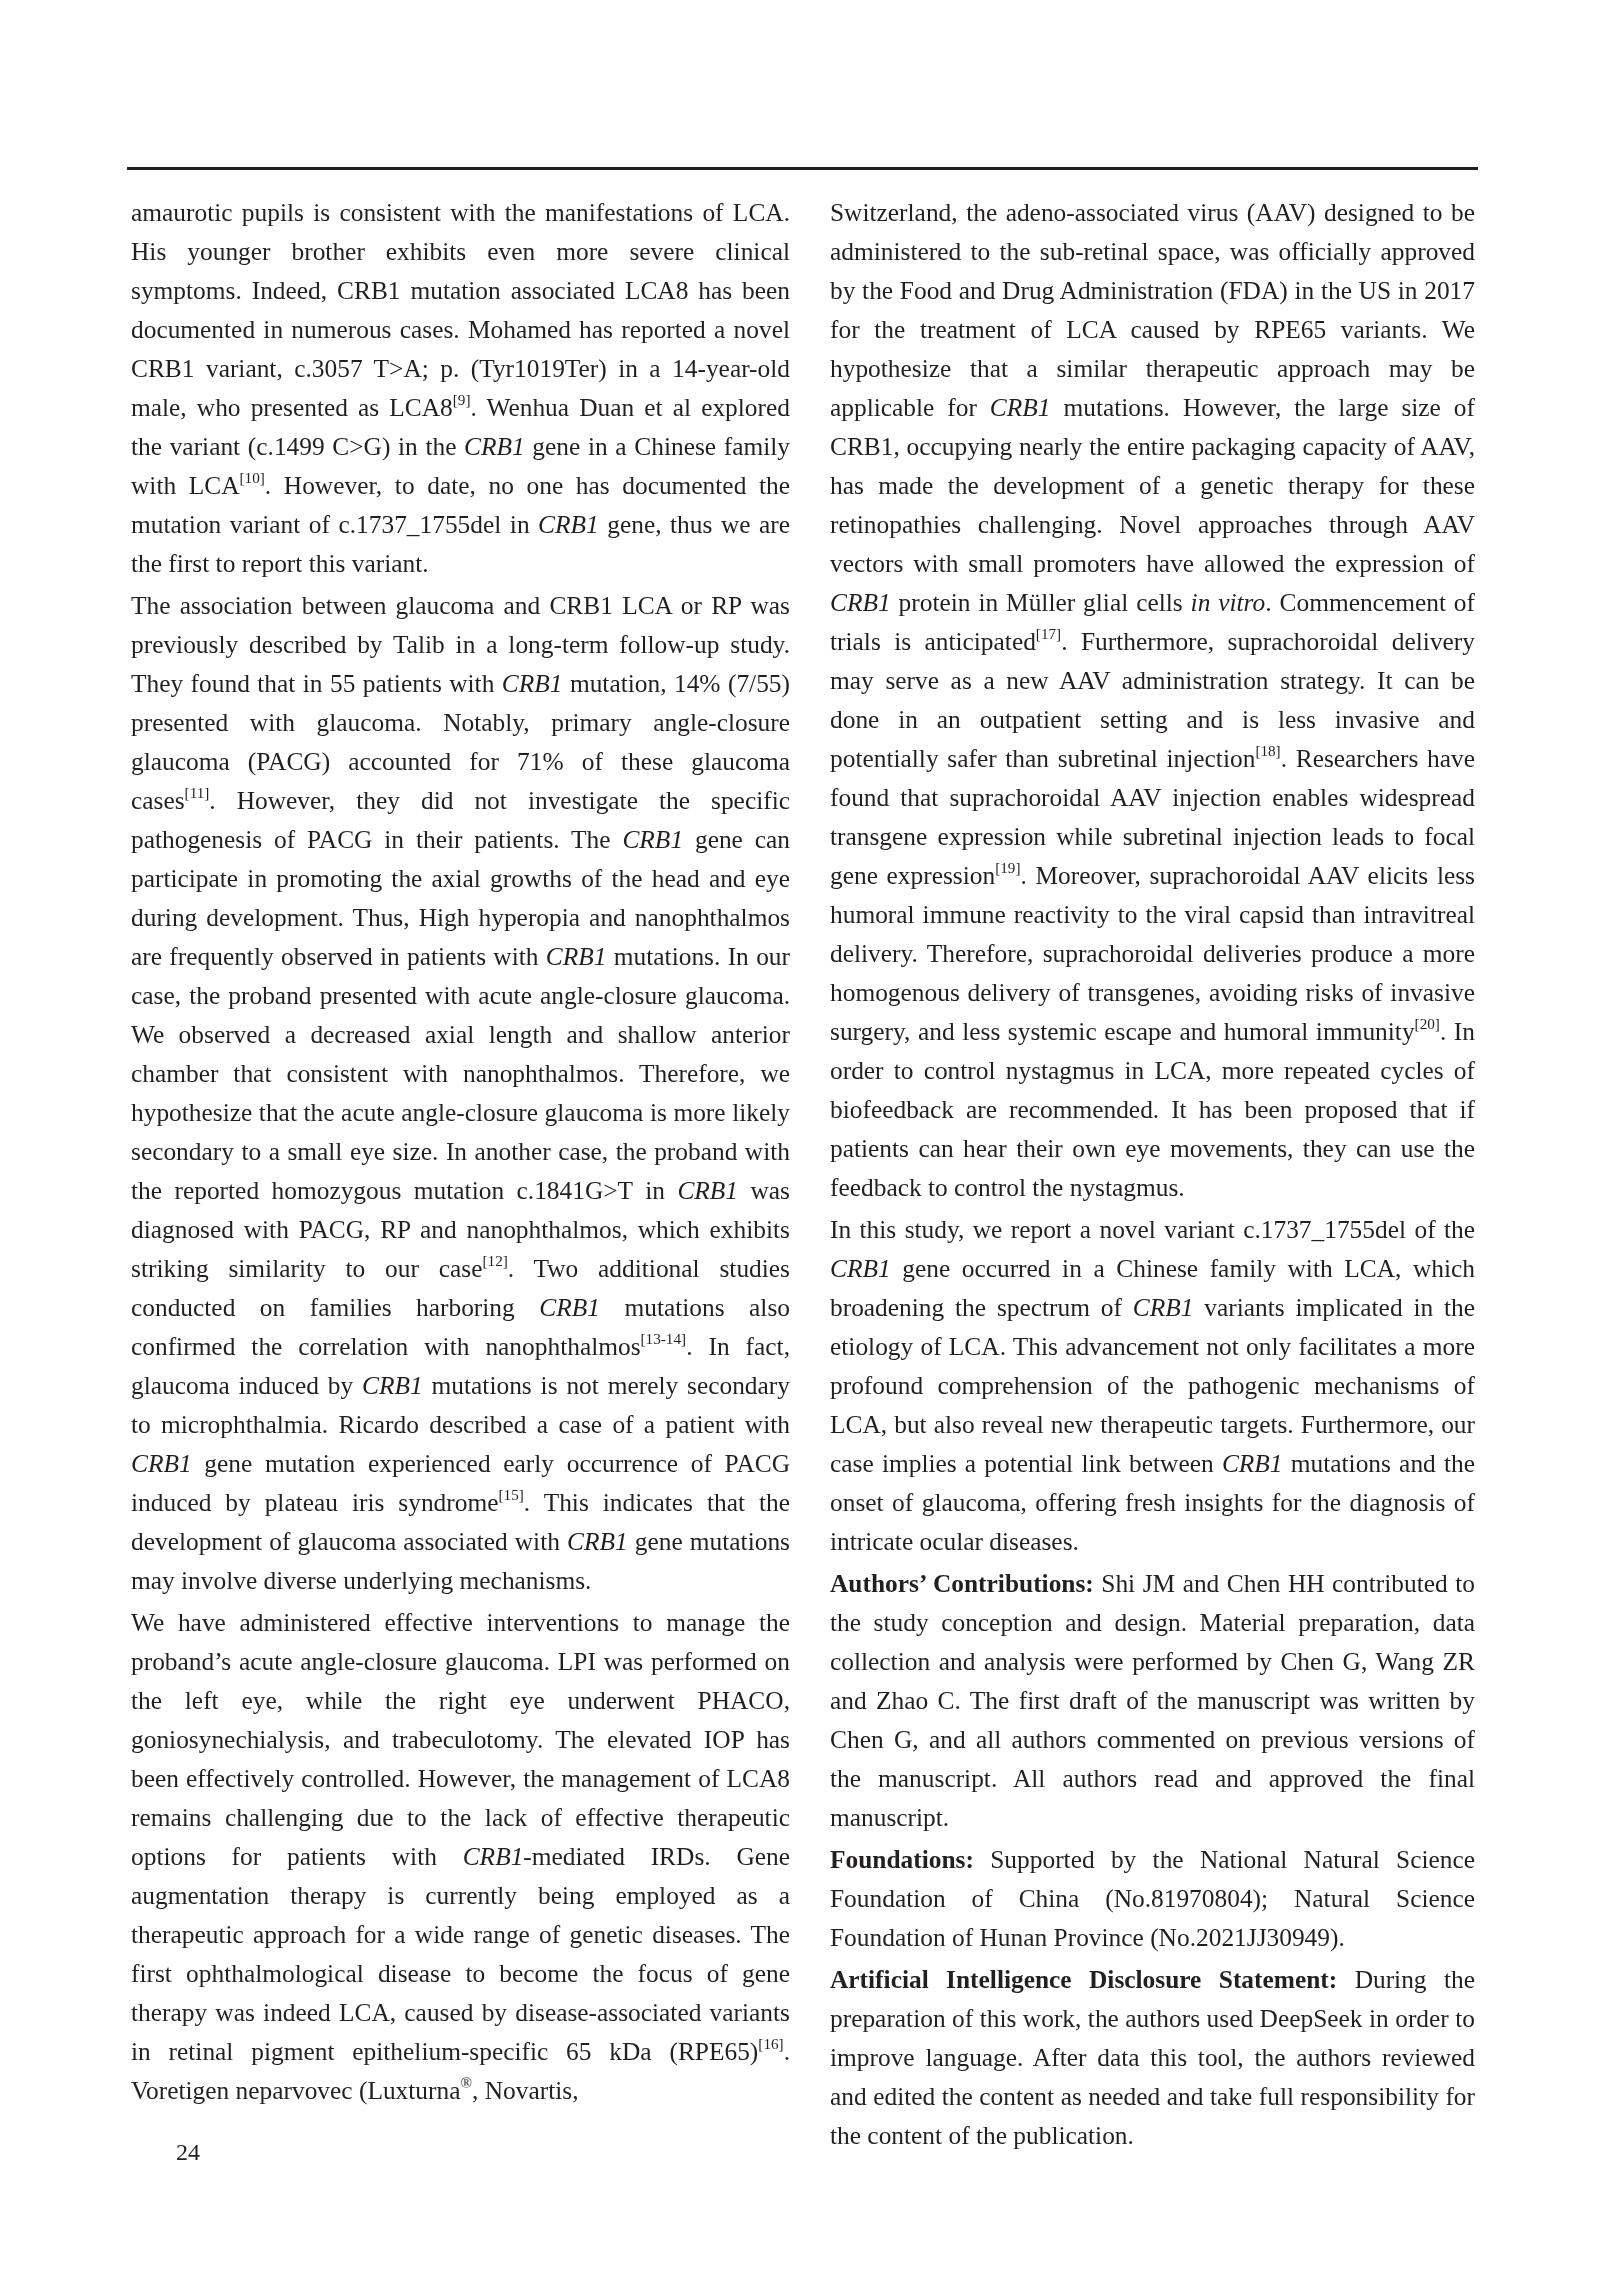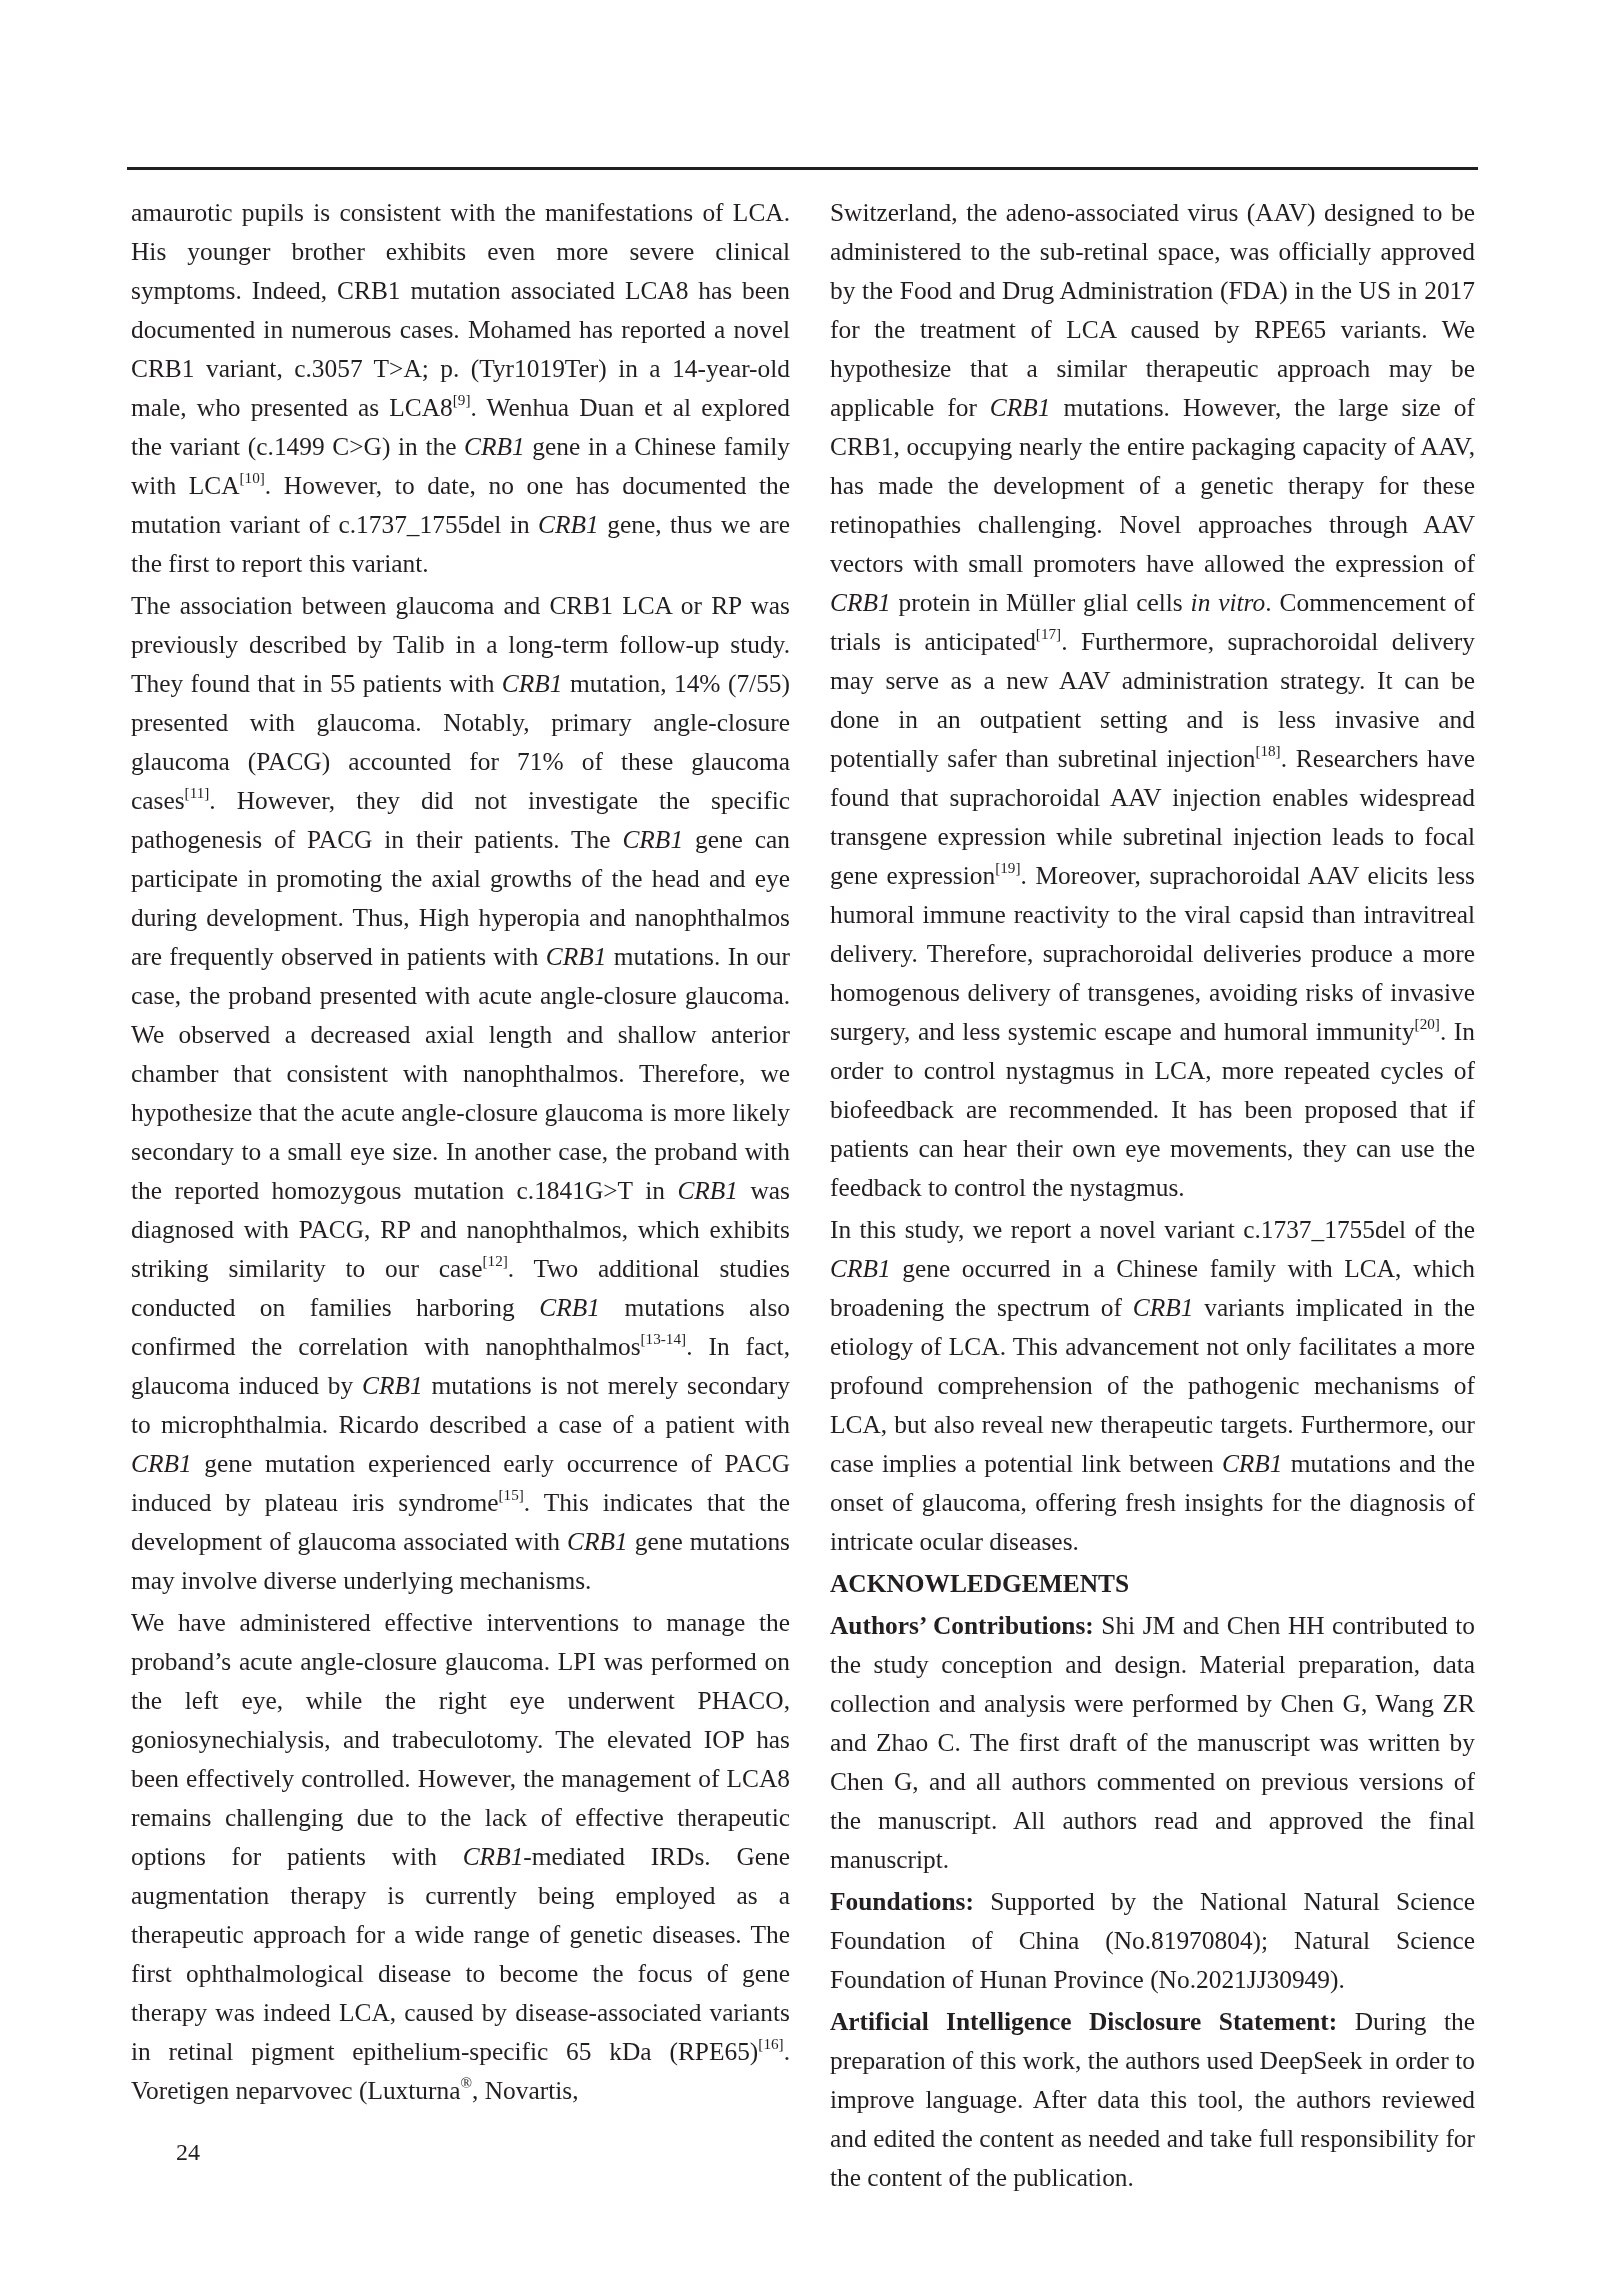--- a/index.html
+++ b/index.html
@@ -39,21 +39,20 @@
   <p><span>The association between glaucoma and CRB1 LCA or RP was previously described by Talib in a long-term follow-up study. They found that in 55 patients with </span><i>CRB1</i><span> mutation, 14% (7/55) presented with glaucoma. Notably, primary angle-closure glaucoma (PACG) accounted for 71% of these glaucoma cases</span><sup>[11]</sup><span>. However, they did not investigate the specific pathogenesis of PACG in their patients. The </span><i>CRB1</i><span> gene can participate in promoting the axial growths of the head and eye during development. Thus, High hyperopia and nanophthalmos are frequently observed in patients with </span><i>CRB1</i><span> mutations. In our case, the proband presented with acute angle-closure glaucoma. We observed a decreased axial length and shallow anterior chamber that consistent with nanophthalmos. Therefore, we hypothesize that the acute angle-closure glaucoma is more likely secondary to a small eye size. In another case, the proband with the reported homozygous mutation c.1841G&gt;T in </span><i>CRB1</i><span> was diagnosed with PACG, RP and nanophthalmos, which exhibits striking similarity to our case</span><sup>[12]</sup><span>. Two additional studies conducted on families harboring </span><i>CRB1</i><span> mutations also confirmed the correlation with nanophthalmos</span><sup>[13-14]</sup><span>. In fact, glaucoma induced by </span><i>CRB1</i><span> mutations is not merely secondary to microphthalmia. Ricardo described a case of a patient with </span><i>CRB1</i><span> gene mutation experienced early occurrence of PACG induced by plateau iris syndrome</span><sup>[15]</sup><span>. This indicates that the development of glaucoma associated with </span><i>CRB1</i><span> gene mutations may involve diverse underlying mechanisms.</span></p>
 
   <p><span>We have administered effective interventions to manage the proband’s acute angle-closure glaucoma. LPI was performed on the left eye, while the right eye underwent PHACO, goniosynechialysis, and trabeculotomy. The elevated IOP has been effectively controlled. However, the management of LCA8 remains challenging due to the lack of effective therapeutic options for patients with </span><i>CRB1</i><span>-mediated IRDs. Gene augmentation therapy is currently being employed as a therapeutic approach for a wide range of genetic diseases. The first ophthalmological disease to become the focus of gene therapy was indeed LCA, caused by disease-associated variants in retinal pigment epithelium-specific 65 kDa (RPE65)</span><sup>[16]</sup><span>. Voretigen neparvovec (Luxturna</span><sup>®</sup><span>, Novartis,</span></p>
 </div>
 
 <div class="col col-right">
   <p><span>Switzerland, the adeno-associated virus (AAV) designed to be administered to the sub-retinal space, was officially approved by the Food and Drug Administration (FDA) in the US in 2017 for the treatment of LCA caused by RPE65 variants. We hypothesize that a similar therapeutic approach may be applicable for </span><i>CRB1</i><span> mutations. However, the large size of CRB1, occupying nearly the entire packaging capacity of AAV, has made the development of a genetic therapy for these retinopathies challenging. Novel approaches through AAV vectors with small promoters have allowed the expression of </span><i>CRB1</i><span> protein in Müller glial cells </span><i>in vitro</i><span>. Commencement of trials is anticipated</span><sup>[17]</sup><span>. Furthermore, suprachoroidal delivery may serve as a new AAV administration strategy. It can be done in an outpatient setting and is less invasive and potentially safer than subretinal injection</span><sup>[18]</sup><span>. Researchers have found that suprachoroidal AAV injection enables widespread transgene expression while subretinal injection leads to focal gene expression</span><sup>[19]</sup><span>. Moreover, suprachoroidal AAV elicits less humoral immune reactivity to the viral capsid than intravitreal delivery. Therefore, suprachoroidal deliveries produce a more homogenous delivery of transgenes, avoiding risks of invasive surgery, and less systemic escape and humoral immunity</span><sup>[20]</sup><span>. In order to control nystagmus in LCA, more repeated cycles of biofeedback are recommended. It has been proposed that if patients can hear their own eye movements, they can use the feedback to control the nystagmus.</span></p>
 
   <p><span>In this study, we report a novel variant c.1737_1755del of the </span><i>CRB1</i><span> gene occurred in a Chinese family with LCA, which broadening the spectrum of </span><i>CRB1</i><span> variants implicated in the etiology of LCA. This advancement not only facilitates a more profound comprehension of the pathogenic mechanisms of LCA, but also reveal new therapeutic targets. Furthermore, our case implies a potential link between </span><i>CRB1</i><span> mutations and the onset of glaucoma, offering fresh insights for the diagnosis of intricate ocular diseases.</span></p>
 
-  <p class="heading">ACKNOWLEDGEMENTS</p>
 
   <p><span class="lead">Authors’ Contributions:</span><span> Shi JM and Chen HH contributed to the study conception and design. Material preparation, data collection and analysis were performed by Chen G, Wang ZR and Zhao C. The first draft of the manuscript was written by Chen G, and all authors commented on previous versions of the manuscript. All authors read and approved the final manuscript.</span></p>
 
   <p><span class="lead">Foundations:</span><span> Supported by the National Natural Science Foundation of China (No.81970804); Natural Science Foundation of Hunan Province (No.2021JJ30949).</span></p>
 
   <p><span class="lead">Artificial Intelligence Disclosure Statement:</span><span> During the preparation of this work, the authors used DeepSeek in order to improve language. After data this tool, the authors reviewed and edited the content as needed and take full responsibility for the content of the publication.</span></p>
 </div>
 
 <div class="page-number">24</div>
 

